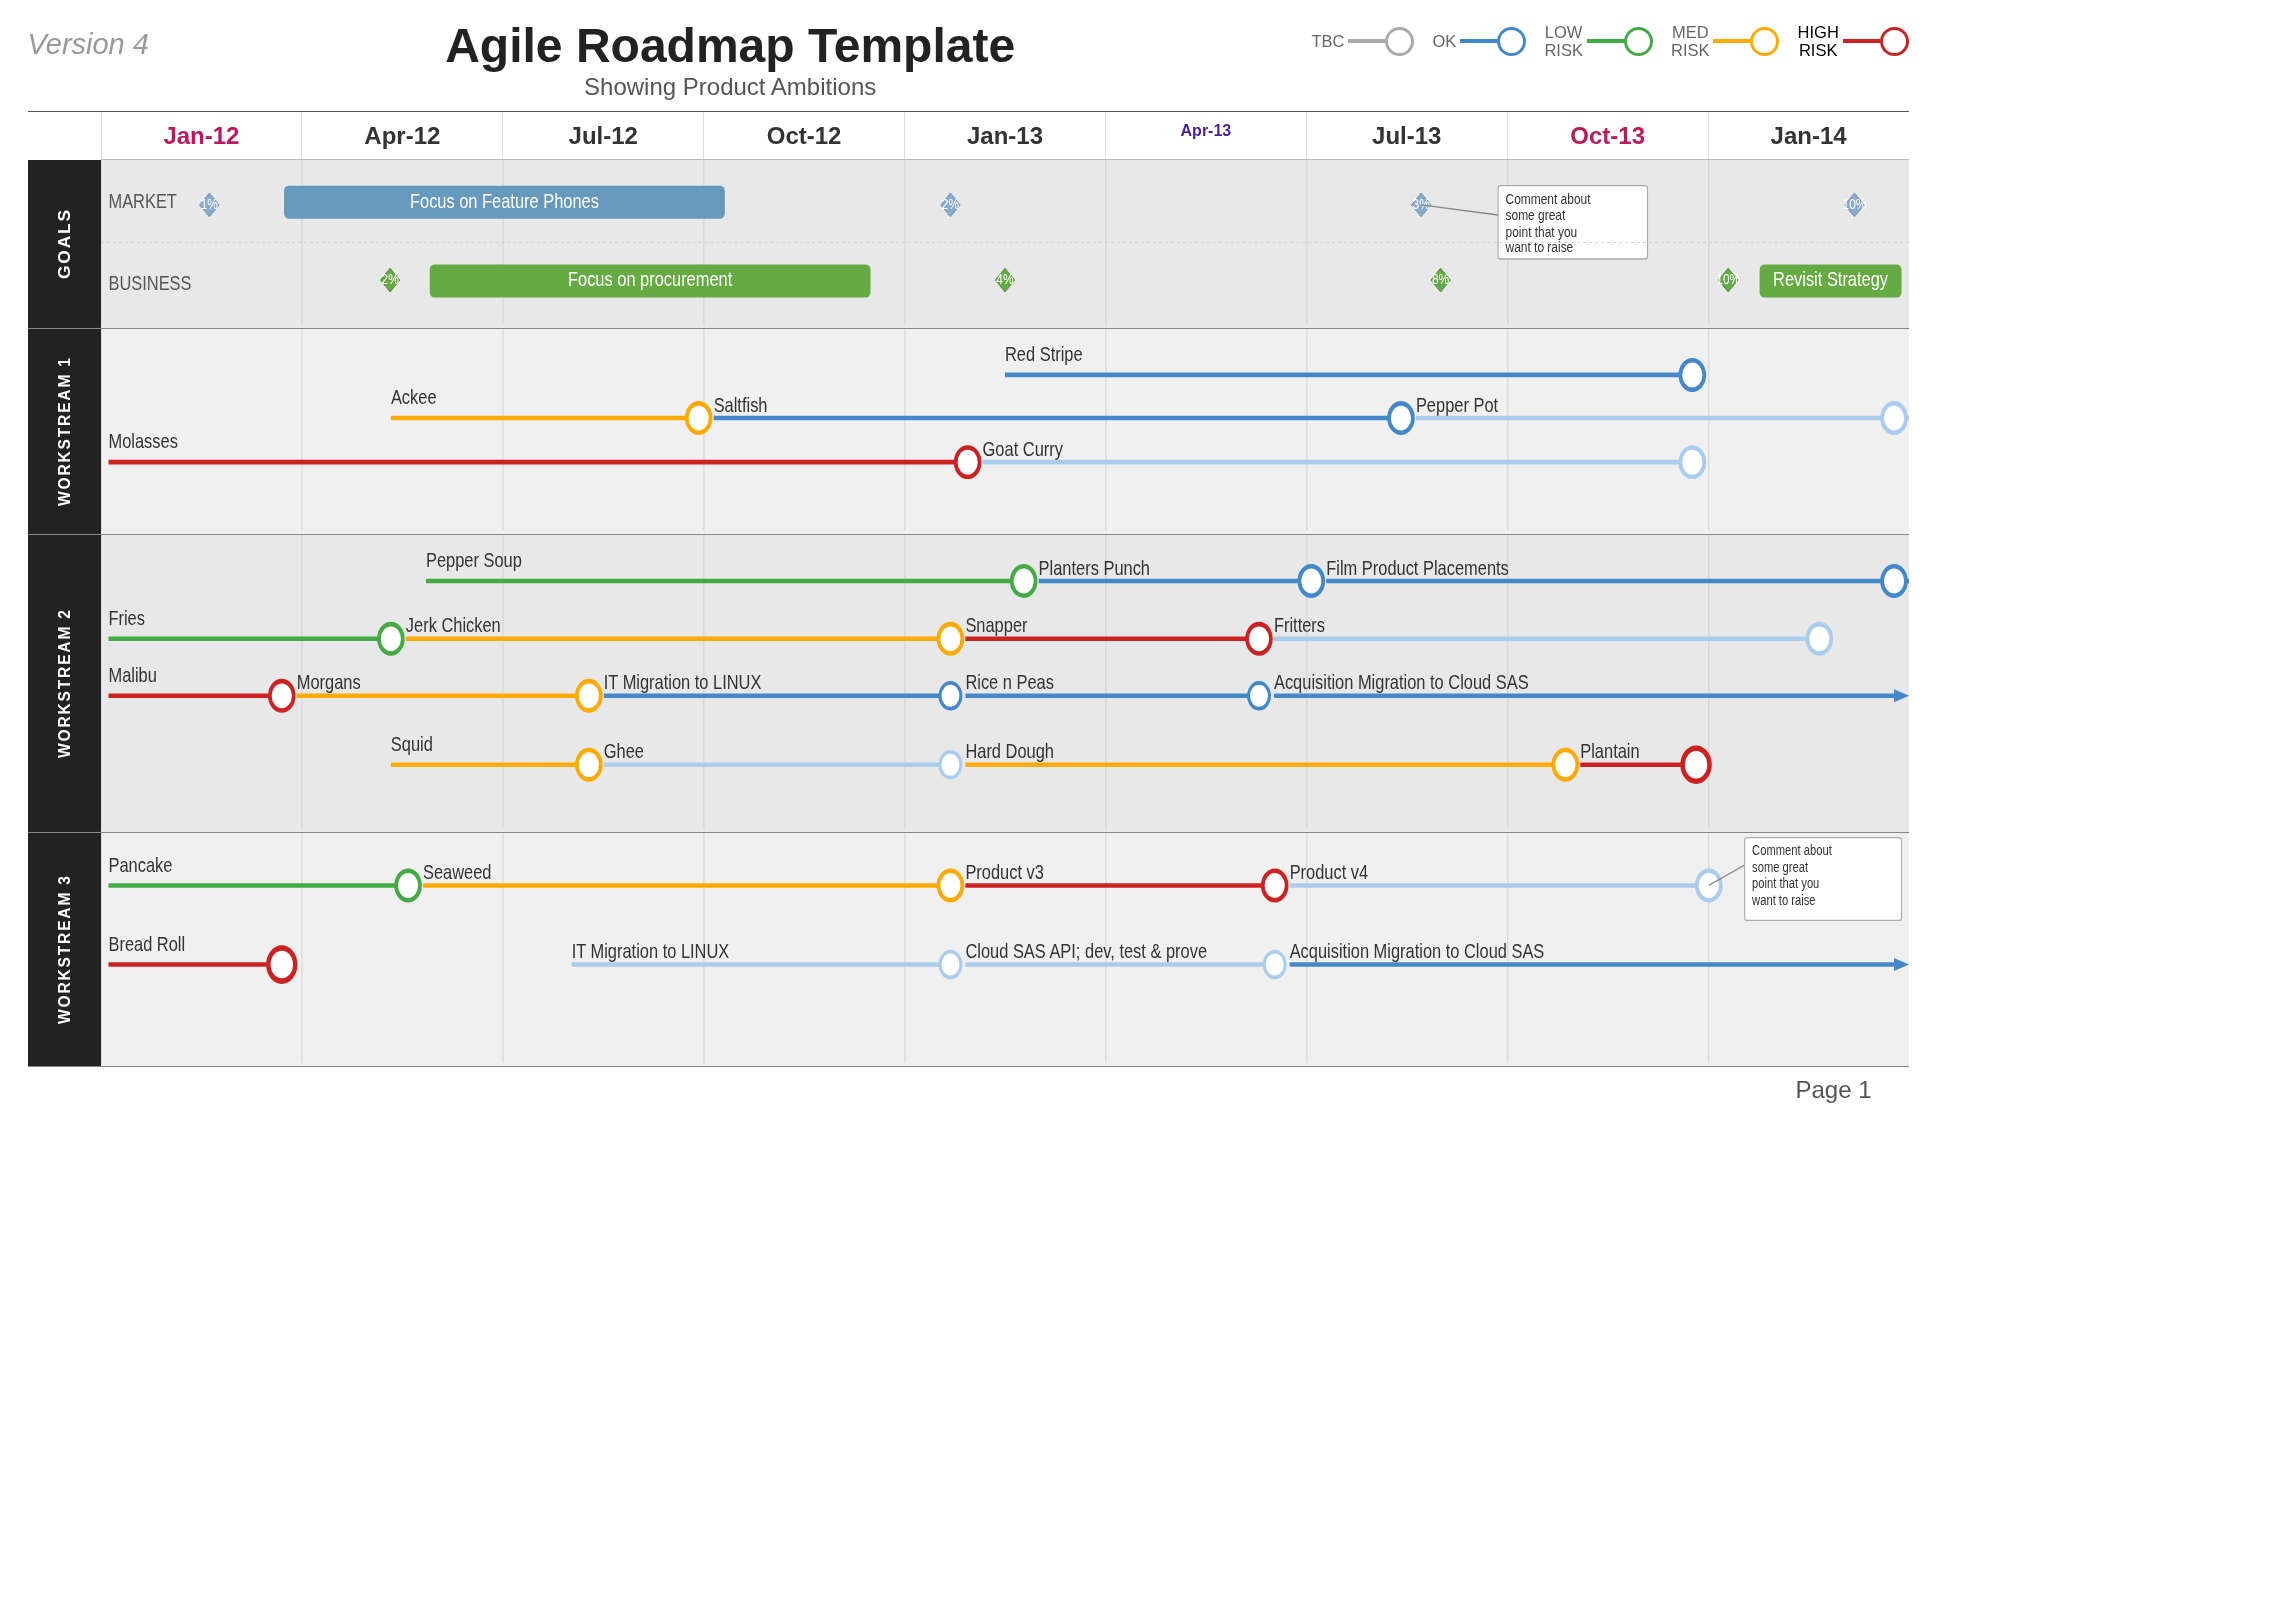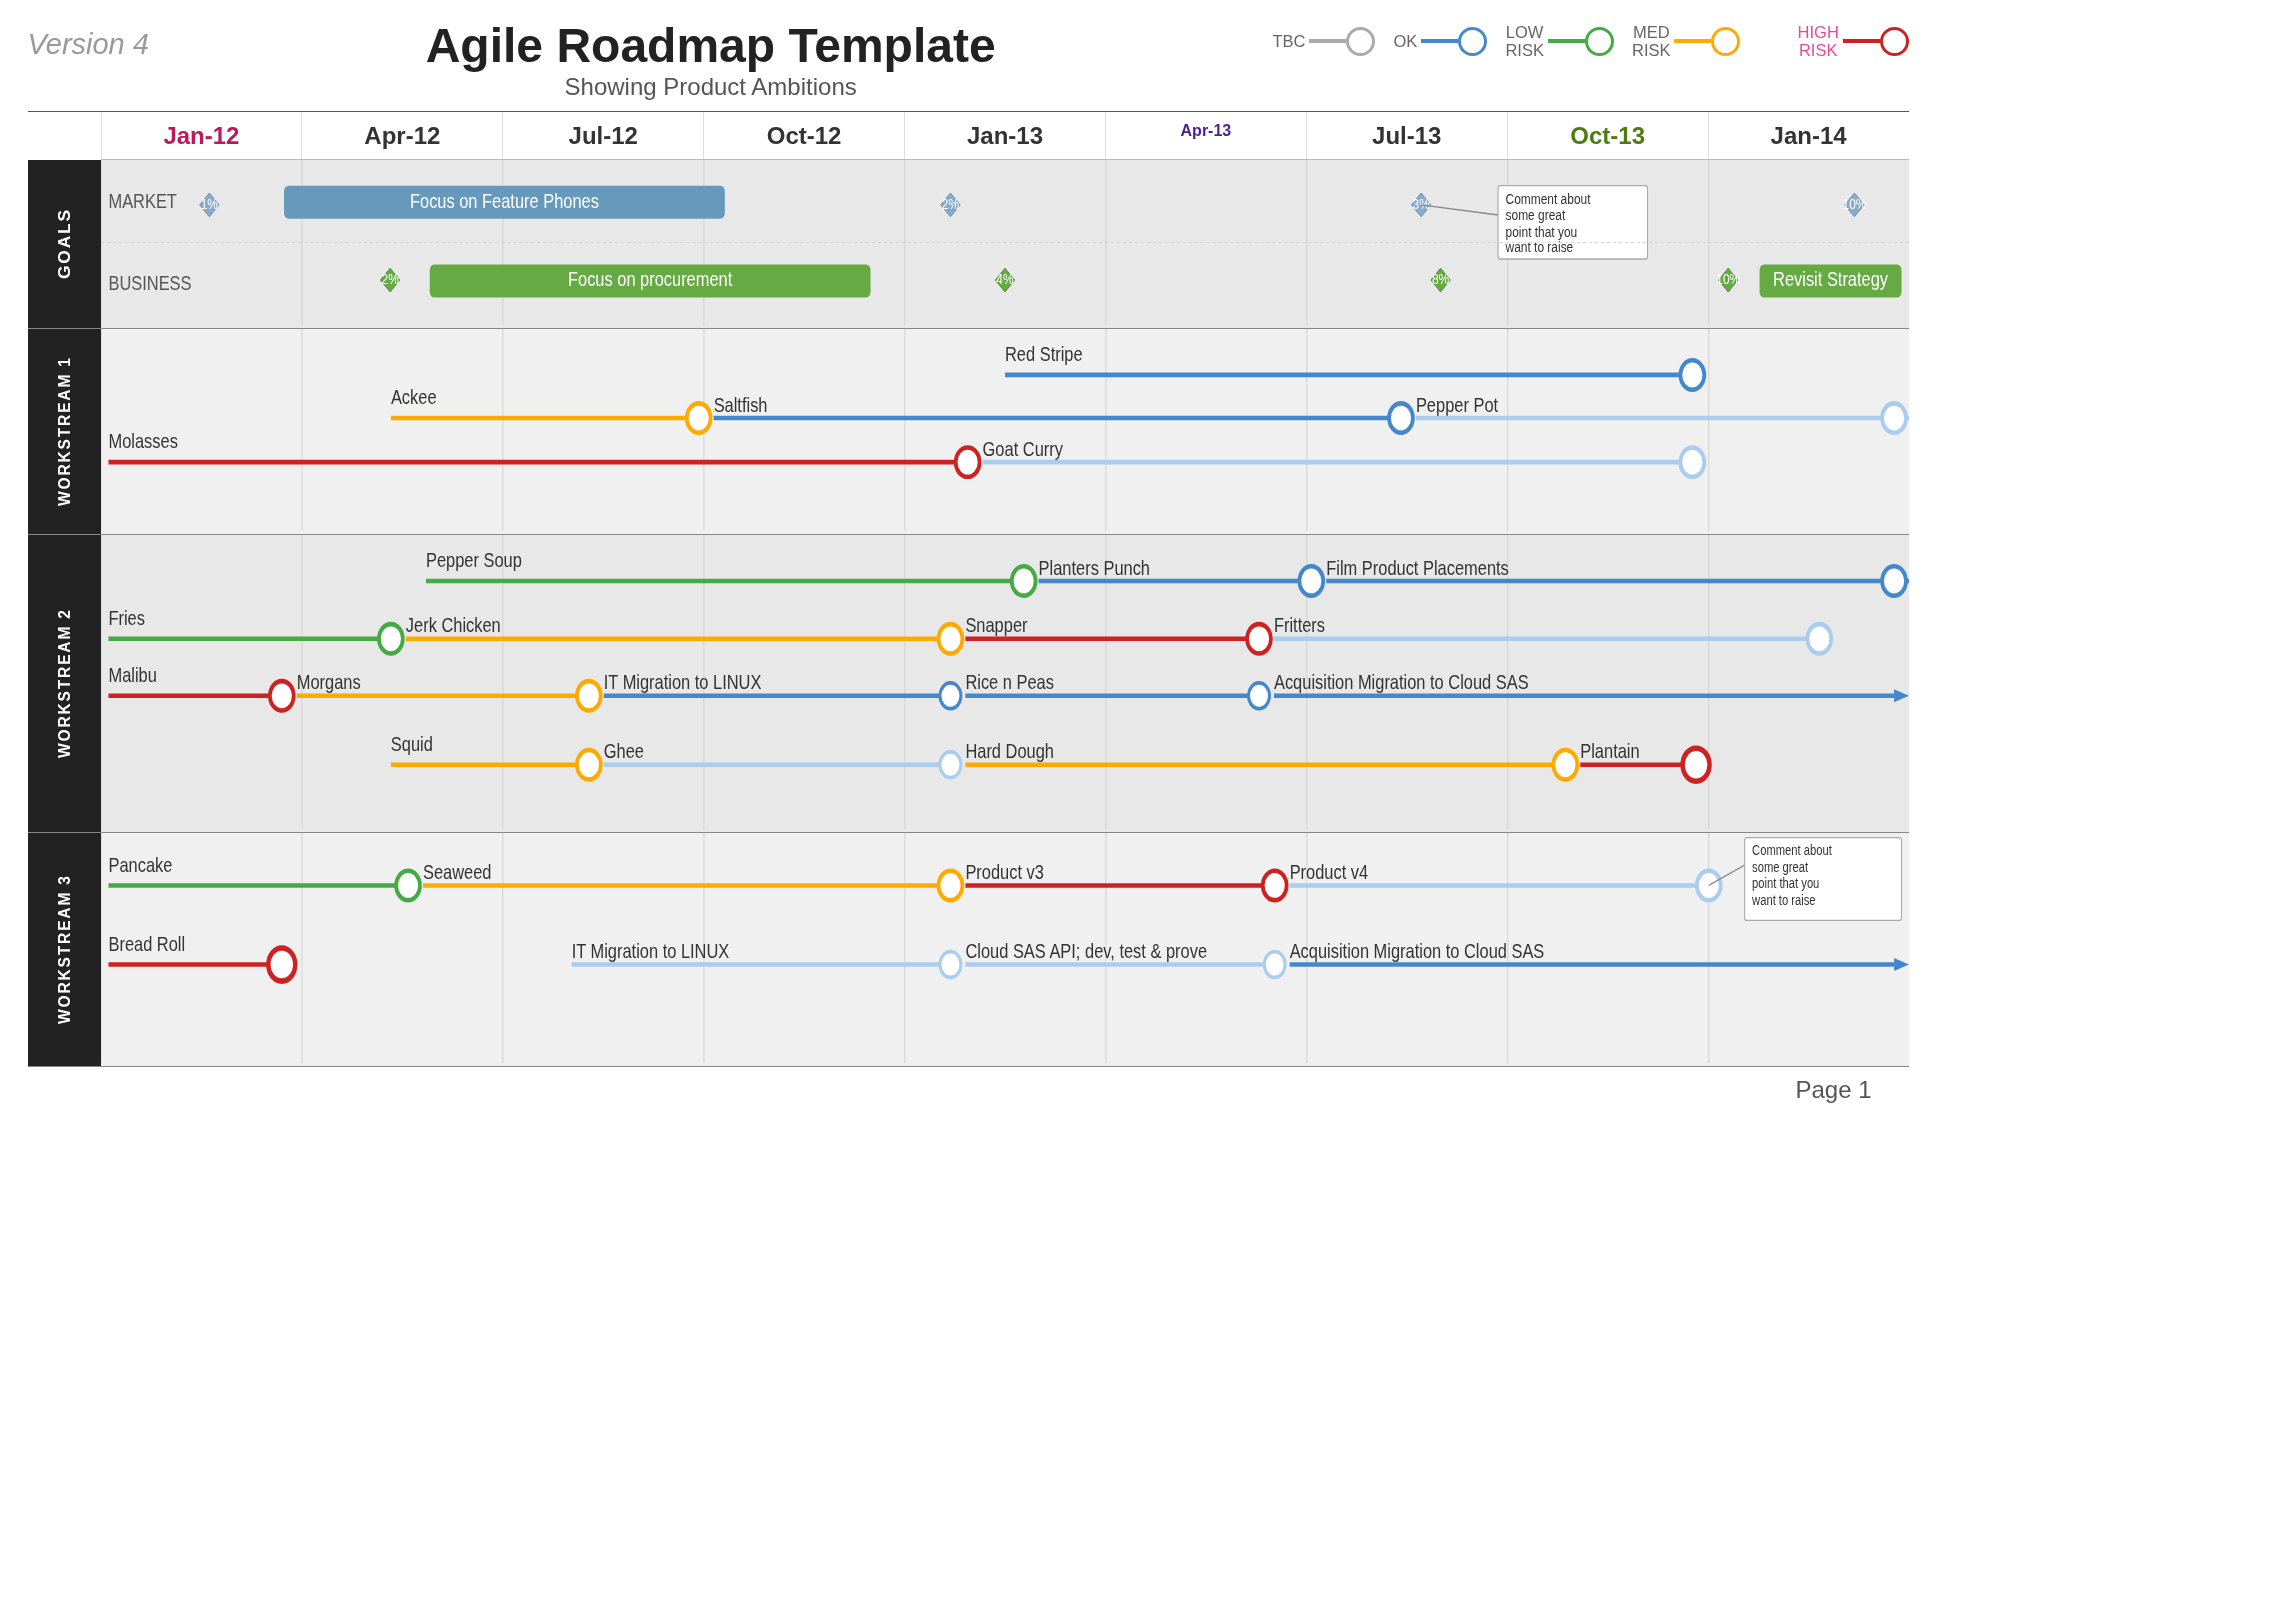--- a/index.html
+++ b/index.html
@@ -142,40 +142,40 @@
 
       <div class="legend-item">
         <div style="font-size:16.5px;color:#666;text-align:center;line-height:1.1;">MED<br>RISK</div>
         <div class="legend-line-circle">
           <div class="leg-line" style="background:#ffaa00;"></div>
           <div class="leg-circle" style="border-color:#ffaa00;"></div>
         </div>
       </div>
 
       <div class="legend-item">
-        <div style="font-size:16.5px;color:#ec4899;text-align:center;line-height:1.1;margin-left:39px;">HIGH<br>RISK</div>
+        <div style="font-size:16.5px;color:#000000;text-align:center;line-height:1.1;">HIGH<br>RISK</div>
         <div class="legend-line-circle">
           <div class="leg-line" style="background:#cc2222;"></div>
           <div class="leg-circle" style="border-color:#cc2222;"></div>
         </div>
       </div>
     </div>
   </div>
 
   <div class="header-divider"></div>
 
   <div style="display:flex; margin-left:73px; border-bottom:0.9px solid #bbb; background:#fff;">
     <div style="flex:1;text-align:center;font-size:24px;font-weight:bold;color:#be185d;padding:9.2px 0;border-left:0.9px solid #ddd;">Jan-12</div>
     <div style="flex:1;text-align:center;font-size:24px;font-weight:bold;color:#333;padding:9.2px 0;border-left:0.9px solid #ddd;">Apr-12</div>
     <div style="flex:1;text-align:center;font-size:24px;font-weight:bold;color:#333;padding:9.2px 0;border-left:0.9px solid #ddd;">Jul-12</div>
     <div style="flex:1;text-align:center;font-size:24px;font-weight:bold;color:#333;padding:9.2px 0;border-left:0.9px solid #ddd;">Oct-12</div>
     <div style="flex:1;text-align:center;font-size:24px;font-weight:bold;color:#333;padding:9.2px 0;border-left:0.9px solid #ddd;">Jan-13</div>
     <div style="flex:1;text-align:center;font-size:16px;font-weight:bold;color:#4c1d95;padding:9.2px 0;border-left:0.9px solid #ddd;">Apr-13</div>
     <div style="flex:1;text-align:center;font-size:24px;font-weight:bold;color:#333;padding:9.2px 0;border-left:0.9px solid #ddd;">Jul-13</div>
-    <div style="flex:1;text-align:center;font-size:24px;font-weight:bold;color:#4d7c0f;padding:9.2px 0;border-left:0.9px solid #ddd;">Oct-13</div>
+    <div style="flex:1;text-align:center;font-size:24px;font-weight:bold;color:#be185d;padding:9.2px 0;border-left:0.9px solid #ddd;">Oct-13</div>
     <div style="flex:1;text-align:center;font-size:24px;font-weight:bold;color:#333;padding:9.2px 0;border-left:0.9px solid #ddd;">Jan-14</div>
   </div>
 
   <div style="display:flex; border-bottom:1.8px solid #888; min-height:165px;">
     <div style="width:73px;background:#222;color:#fff;display:flex;align-items:center;justify-content:center;font-size:17.4px;font-weight:bold;writing-mode:vertical-rl;transform:rotate(180deg);letter-spacing:1.8px;flex-shrink:0;">GOALS</div>
     <div style="flex:1;position:relative;background:#e8e8e8;">
       <svg width="100%" height="165" viewBox="0 0 2420 180" preserveAspectRatio="none">
 
         <line x1="0" y1="0" x2="0" y2="180" stroke="#ccc" stroke-width="1"></line>
         <line x1="269" y1="0" x2="269" y2="180" stroke="#ccc" stroke-width="1"></line>

